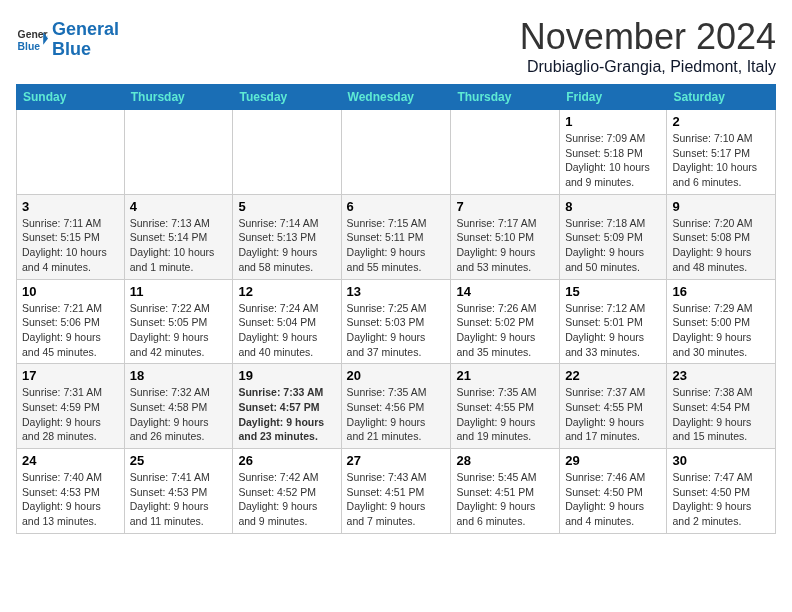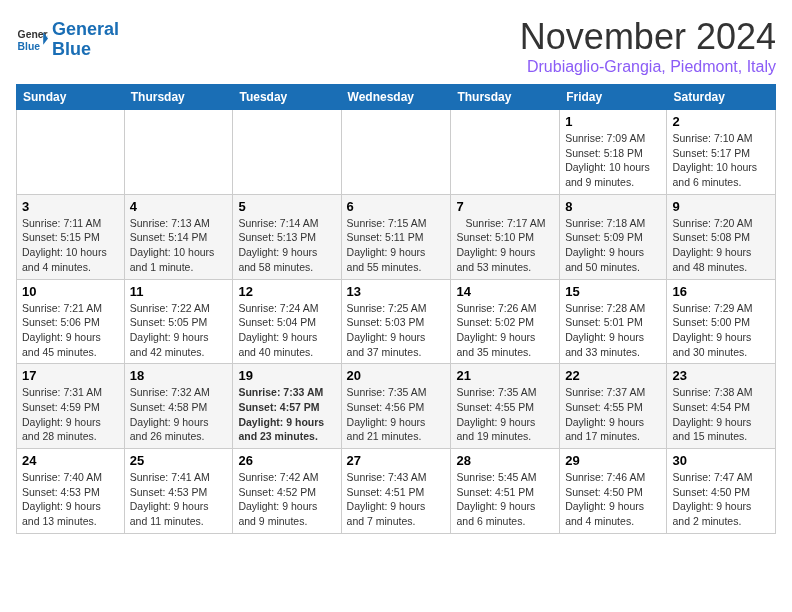--- a/index.html
+++ b/index.html
@@ -38,30 +38,30 @@
     .title-section {
       text-align: right;
     }
     .month-title {
       font-size: 36px;
       font-weight: normal;
       color: #333;
     }
     .location-title {
       font-size: 16px;
-      color: #8b5cf6;
+      color: #0f172a;
     }
     table {
       width: 100%;
       border-collapse: collapse;
       font-size: 11px;
     }
     thead tr th {
       background-color: #1a6eb5;
-      color: #ffffff;
+      color: #5eead4;
       text-align: left;
       padding: 5px 6px;
       font-size: 12px;
       border: 1px solid #1a6eb5;
     }
     tbody tr td {
       border: 1px solid #ccc;
       vertical-align: top;
       padding: 4px 5px;
       width: 113px;
@@ -140,21 +140,21 @@
 Daylight: 10 hours and 4 minutes.</span></td>
         <td><span class="day-number">4</span><span class="day-info" style="white-space: pre-line;">Sunrise: 7:13 AM
 Sunset: 5:14 PM
 Daylight: 10 hours and 1 minute.</span></td>
         <td><span class="day-number">5</span><span class="day-info" style="white-space: pre-line;">Sunrise: 7:14 AM
 Sunset: 5:13 PM
 Daylight: 9 hours and 58 minutes.</span></td>
         <td><span class="day-number">6</span><span class="day-info" style="white-space: pre-line;">Sunrise: 7:15 AM
 Sunset: 5:11 PM
 Daylight: 9 hours and 55 minutes.</span></td>
-        <td><span class="day-number">7</span><span class="day-info" style="white-space: pre-line; margin-left: 9px;">Sunrise: 7:17 AM
+        <td><span class="day-number">7</span><span class="day-info" style="white-space: pre-line;">Sunrise: 7:17 AM
 Sunset: 5:10 PM
 Daylight: 9 hours and 53 minutes.</span></td>
         <td><span class="day-number">8</span><span class="day-info" style="white-space: pre-line;">Sunrise: 7:18 AM
 Sunset: 5:09 PM
 Daylight: 9 hours and 50 minutes.</span></td>
         <td><span class="day-number">9</span><span class="day-info" style="white-space: pre-line;">Sunrise: 7:20 AM
 Sunset: 5:08 PM
 Daylight: 9 hours and 48 minutes.</span></td>
       </tr>
       <tr>
@@ -166,21 +166,21 @@
 Daylight: 9 hours and 42 minutes.</span></td>
         <td><span class="day-number">12</span><span class="day-info" style="white-space: pre-line;">Sunrise: 7:24 AM
 Sunset: 5:04 PM
 Daylight: 9 hours and 40 minutes.</span></td>
         <td><span class="day-number">13</span><span class="day-info" style="white-space: pre-line;">Sunrise: 7:25 AM
 Sunset: 5:03 PM
 Daylight: 9 hours and 37 minutes.</span></td>
         <td><span class="day-number">14</span><span class="day-info" style="white-space: pre-line;">Sunrise: 7:26 AM
 Sunset: 5:02 PM
 Daylight: 9 hours and 35 minutes.</span></td>
-        <td><span class="day-number">15</span><span class="day-info" style="white-space: pre-line;">Sunrise: 7:28 AM
+        <td><span class="day-number">15</span><span class="day-info" style="white-space: pre-line;">Sunrise: 7:12 AM
 Sunset: 5:01 PM
 Daylight: 9 hours and 33 minutes.</span></td>
         <td><span class="day-number">16</span><span class="day-info" style="white-space: pre-line;">Sunrise: 7:29 AM
 Sunset: 5:00 PM
 Daylight: 9 hours and 30 minutes.</span></td>
       </tr>
       <tr>
         <td><span class="day-number">17</span><span class="day-info" style="white-space: pre-line; margin-top: 16px;">Sunrise: 7:31 AM
 Sunset: 4:59 PM
 Daylight: 9 hours and 28 minutes.</span></td>

